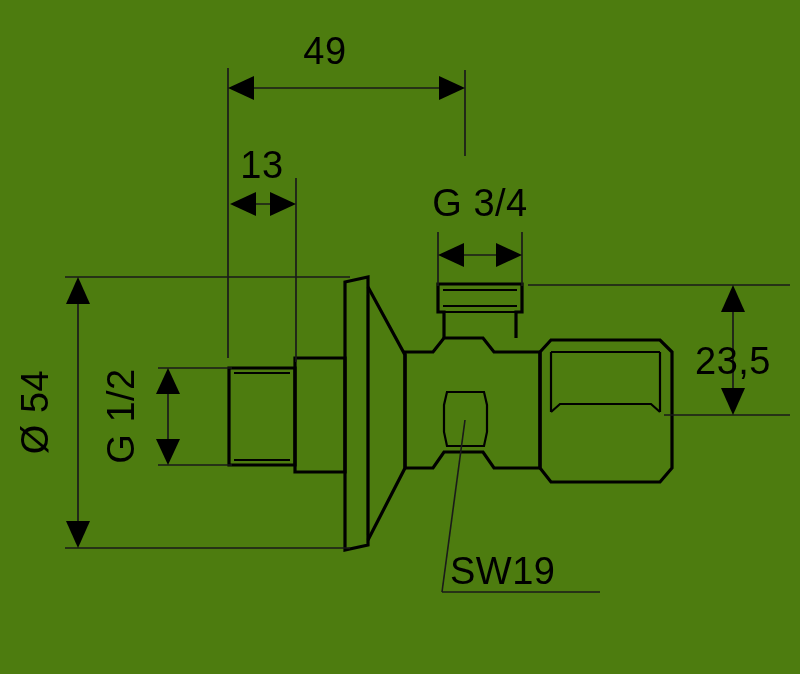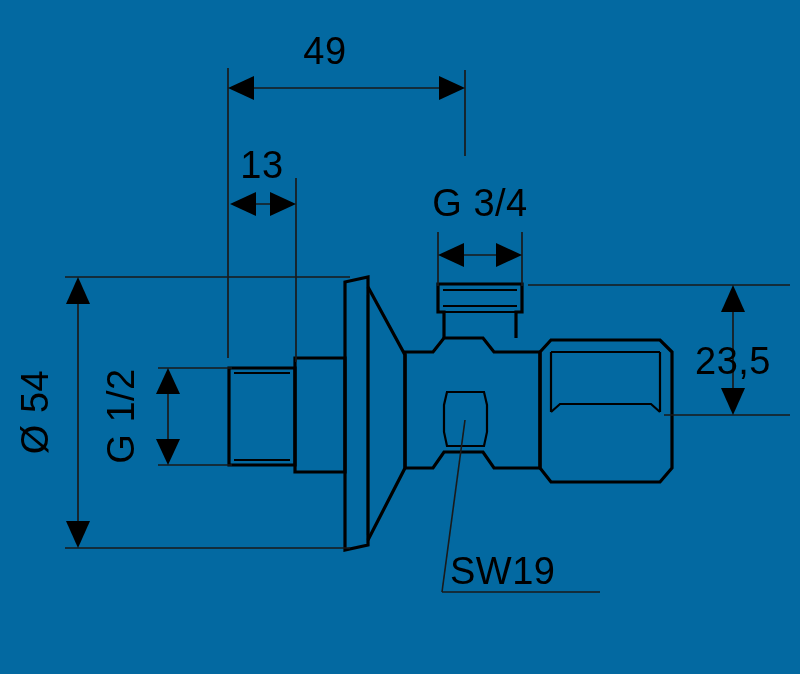--- a/index.html
+++ b/index.html
@@ -10,21 +10,21 @@
   body {
     width: 800px;
     height: 674px;
     font-family: "Liberation Sans", sans-serif;
     overflow: hidden;
   }
   #drawing-root {
     position: relative;
     width: 800px;
     height: 674px;
-    background: #0369a1;
+    background: #4d7c0f;
   }
   svg#tech-drawing {
     display: block;
     width: 800px;
     height: 674px;
   }
   .outline {
     fill: none;
     stroke: #000000;
     stroke-width: 3.2;

